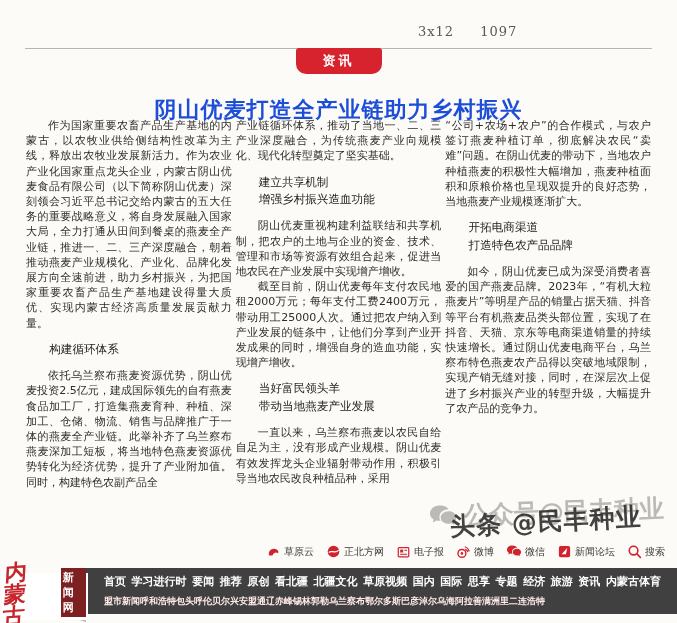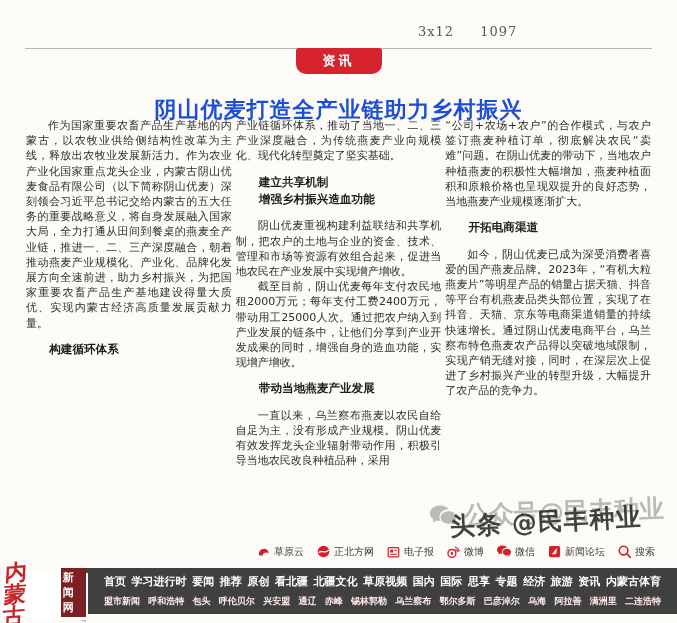--- a/index.html
+++ b/index.html
@@ -12,38 +12,38 @@
   .badge{position:absolute;top:48px;left:50%;transform:translateX(-50%);width:86px;height:26px;
          background:#d6232e;color:#fff;font-size:13px;font-weight:bold;letter-spacing:3px;
          display:flex;align-items:center;justify-content:center;border-radius:3px 3px 10px 10px;}
   .title{position:absolute;top:80px;left:0;width:100%;text-align:center;font-size:22px;
          font-weight:bold;color:#1d4ed8;letter-spacing:1px;}
   
   .cols{position:absolute;top:118px;left:26px;width:625px;display:flex;gap:4px;}
   .col{flex:1;font-size:11px;line-height:15.2px;text-align:justify;}
   .col p{margin:0;}
   .col p.indent{text-indent:2em;}
-  .subhead{font-size:11.6px;font-weight:bold;color:#1e1d1c;line-height:1.5;
+  .subhead{font-size:11.6px;font-weight:normal;color:#1e1d1c;line-height:1.5;
            margin:10px 0 10px;padding-left:2em;}
   
   .wm-faint{position:absolute;left:428px;top:496px;display:flex;align-items:center;gap:6px;
             color:rgba(135,133,130,0.55);font-size:25px;font-weight:bold;white-space:nowrap;
             transform:rotate(-2deg);pointer-events:none;}
   .wm-main{position:absolute;left:450px;top:505px;color:rgba(48,46,44,0.9);font-size:25px;
            font-weight:bold;letter-spacing:1px;white-space:nowrap;transform:rotate(-3deg);
            pointer-events:none;}
   
-  .quicklinks{position:absolute;top:544px;right:22px;display:flex;align-items:center;gap:12px;}
+  .quicklinks{position:absolute;top:544px;right:12px;display:flex;align-items:center;gap:12px;}
   .ql{display:flex;align-items:center;gap:3px;font-size:10px;color:#3c3a38;cursor:pointer;}
   .ql svg{display:block;}
   
   .navbar{position:absolute;left:86px;right:0;top:568px;height:46px;background:#404040;}
   .navrow1{display:flex;justify-content:space-between;padding:6px 16px 0 18px;
            color:#fff;font-size:11px;font-weight:bold;}
-  .navrow2{display:flex;justify-content:space-between;padding:6px 16px 0 18px;
+  .navrow2{display:flex;justify-content:flex-start;padding:6px 16px 0 18px;
            color:#ffe9e9;font-size:9px;font-weight:bold;}
   .navrow1 span,.navrow2 span{cursor:pointer;white-space:nowrap;}
   .fold{position:absolute;left:60px;top:614px;width:0;height:0;
         border-top:8px solid #bab7b3;border-left:26px solid transparent;}
   
   .logo{position:absolute;left:2px;top:573px;width:86px;height:47px;background:#fff;
         display:flex;flex-direction:column;justify-content:center;padding:1px 2px;box-sizing:border-box;cursor:pointer;}
   .logo-top{display:flex;align-items:center;}
   .logo-script{font-family:"DejaVu Serif","Liberation Serif",serif;font-weight:bold;font-size:22px;
                color:#c5262c;transform:skewX(-8deg) rotate(-5deg);display:inline-block;line-height:1;}
@@ -64,38 +64,41 @@
   <div class="rule"></div>
   <div class="badge">资讯</div>
   <h1 class="title">阴山优麦打造全产业链助力乡村振兴</h1>
 
   <div class="cols">
     <div class="col">
       <p class="indent">作为国家重要农畜产品生产基地的内蒙古，以农牧业供给侧结构性改革为主线，释放出农牧业发展新活力。作为农业产业化国家重点龙头企业，内蒙古阴山优麦食品有限公司（以下简称阴山优麦）深刻领会习近平总书记交给内蒙古的五大任务的重要战略意义，将自身发展融入国家大局，全力打通从田间到餐桌的燕麦全产业链，推进一、二、三产深度融合，朝着推动燕麦产业规模化、产业化、品牌化发展方向全速前进，助力乡村振兴，为把国家重要农畜产品生产基地建设得量大质优、实现内蒙古经济高质量发展贡献力量。</p>
       <div class="subhead">
         <div>构建循环体系</div>
       </div>
+      <p class="indent">依托乌兰察布燕麦资源优势，阴山优麦投资2.5亿元，建成国际领先的自有燕麦食品加工厂，打造集燕麦育种、种植、深加工、仓储、物流、销售与品牌推广于一体的燕麦全产业链。此举补齐了乌兰察布燕麦深加工短板，将当地特色燕麦资源优势转化为经济优势，提升了产业附加值。同时，构建特色农副产品全</p>
     </div>
     <div class="col">
       <p>产业链循环体系，推动了当地一、二、三产业深度融合，为传统燕麦产业向规模化、现代化转型奠定了坚实基础。</p>
       <div class="subhead">
         <div>建立共享机制</div>
         <div>增强乡村振兴造血功能</div>
       </div>
       <p class="indent">阴山优麦重视构建利益联结和共享机制，把农户的土地与企业的资金、技术、管理和市场等资源有效组合起来，促进当地农民在产业发展中实现增产增收。</p>
       <p class="indent">截至目前，阴山优麦每年支付农民地租2000万元；每年支付工费2400万元，带动用工25000人次。通过把农户纳入到产业发展的链条中，让他们分享到产业开发成果的同时，增强自身的造血功能，实现增产增收。</p>
       <div class="subhead">
+        <div>当好富民领头羊</div>
         <div>带动当地燕麦产业发展</div>
       </div>
       <p class="indent">一直以来，乌兰察布燕麦以农民自给自足为主，没有形成产业规模。阴山优麦有效发挥龙头企业辐射带动作用，积极引导当地农民改良种植品种，采用</p>
     </div>
     <div class="col">
       <p>“公司+农场+农户”的合作模式，与农户签订燕麦种植订单，彻底解决农民“卖难”问题。在阴山优麦的带动下，当地农户种植燕麦的积极性大幅增加，燕麦种植面积和原粮价格也呈现双提升的良好态势，当地燕麦产业规模逐渐扩大。</p>
       <div class="subhead">
         <div>开拓电商渠道</div>
+        <div>打造特色农产品品牌</div>
       </div>
       <p class="indent">如今，阴山优麦已成为深受消费者喜爱的国产燕麦品牌。2023年，“有机大粒燕麦片”等明星产品的销量占据天猫、抖音等平台有机燕麦品类头部位置，实现了在抖音、天猫、京东等电商渠道销量的持续快速增长。通过阴山优麦电商平台，乌兰察布特色燕麦农产品得以突破地域限制，实现产销无缝对接，同时，在深层次上促进了乡村振兴产业的转型升级，大幅提升了农产品的竞争力。</p>
     </div>
   </div>
 
   <div class="wm-faint">
     <svg width="30" height="26" viewBox="0 0 16 14">
       <g fill="rgba(135,133,130,0.55)">
         <path d="M6 1C3 1 1 3 1 5.2c0 1.3.7 2.4 1.8 3.1L2.4 10l1.9-1c.5.1 1.1.2 1.7.2.2 0 .4 0 .6 0C6.2 8.7 6 8.1 6 7.4 6 5 8.2 3.2 10.8 3.2h.3C10.5 1.9 8.4 1 6 1z"></path>
         <path d="M11 4.2c-2.4 0-4.3 1.5-4.3 3.4 0 1.9 1.9 3.4 4.3 3.4.5 0 .9-.1 1.3-.2l1.6.9-.3-1.4c.9-.6 1.5-1.6 1.5-2.7 0-1.9-1.8-3.4-4.1-3.4z"></path>

